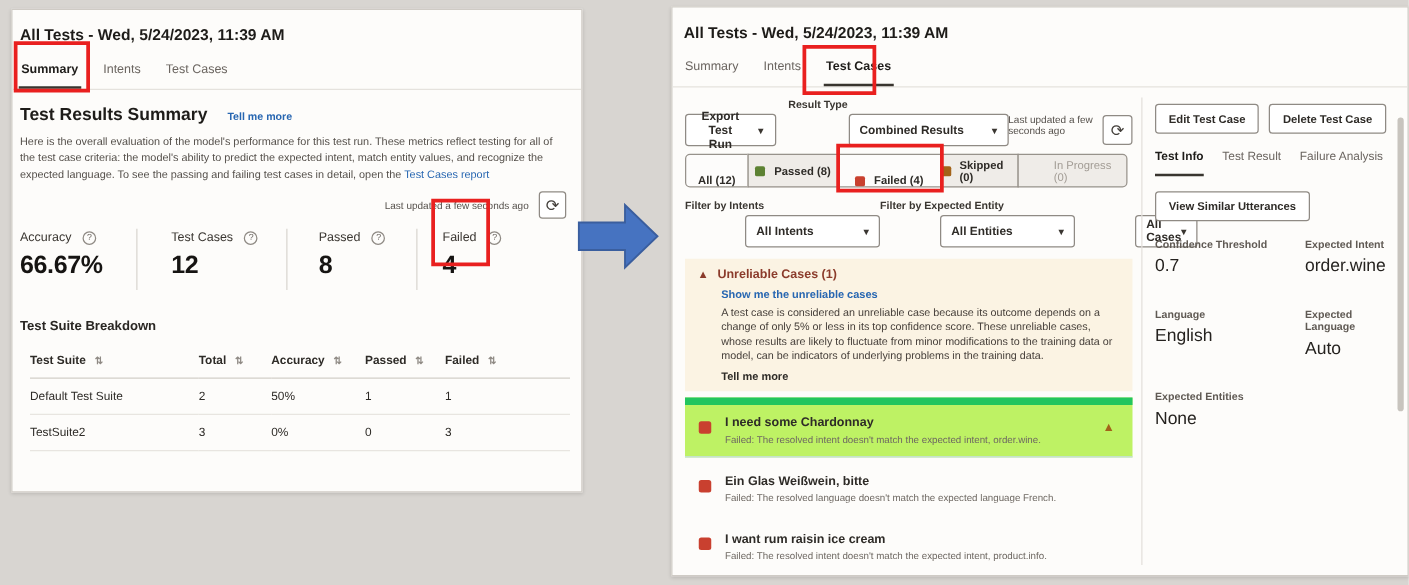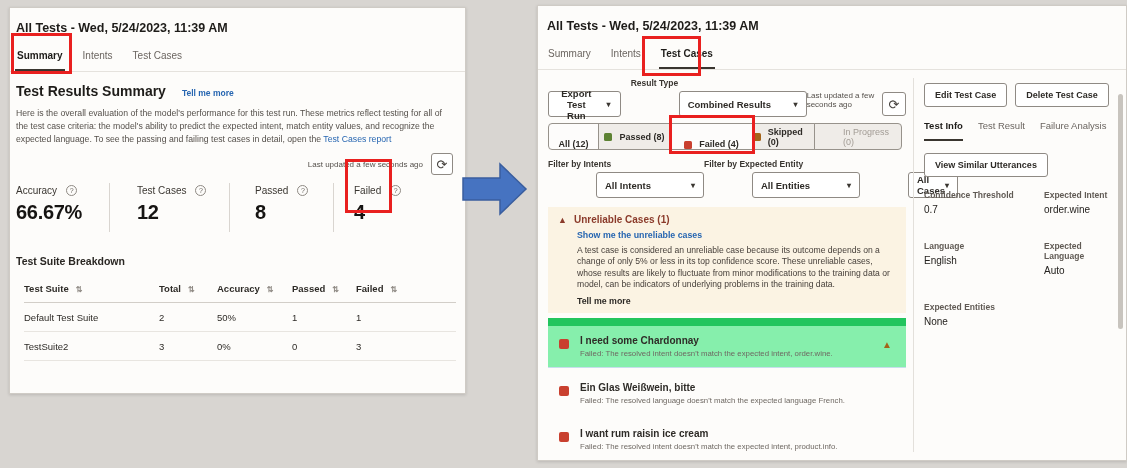--- a/index.html
+++ b/index.html
@@ -96,35 +96,35 @@
   .warn-block { margin-top:9px; background:#FBF3E3; padding:5px 12px 7px 10px; width:358px; }
   .warn-head { display:flex; gap:7px; align-items:baseline; margin-top:2px;
                font-size:10px; font-weight:bold; color:#8B3B2B; }
   .warn-tri { font-size:9px; color:#8B3B2B; }
   .warn-link { display:block; margin:5px 0 0 19px; font-size:8.8px; font-weight:bold; }
   .warn-body { margin:5px 0 0 19px; width:318px; font-size:8.6px; line-height:1.32; color:#47403B; }
   .warn-more { margin:6px 0 0 19px; font-size:8.8px; font-weight:bold; color:#2E2B27; cursor:pointer; }
 
   .case-list { margin-top:4px; }
   .case { display:flex; gap:11px; align-items:flex-start; padding:9px 8px 9px 11px; margin-top:5px; cursor:pointer; }
-  .case.selected { background:#86efac; border-top:8px solid #22c55e; border-bottom:1px solid #C7DEEC; }
+  .case.selected { background:#bef264; border-top:6px solid #22c55e; border-bottom:1px solid #C7DEEC; }
   .case-sq { flex:none; width:10px; height:10px; border-radius:2px; background:#C9402F; margin-top:4px; }
   .case-title { font-size:10px; font-weight:bold; color:#2E2B27; }
   .case-detail { font-size:7.8px; color:#6E6862; margin-top:3px; }
   .case-warn { margin-left:auto; color:#A36319; font-size:10px; margin-top:4px; padding-right:6px; }
 
   .side-buttons { display:flex; gap:8px; }
   .side-btn { height:24px; font-size:9px; padding:0 10px; }
   .side-tabs { display:flex; gap:15px; margin-top:13px; }
   .side-tab { font-size:9.5px; color:#6B6560; padding-bottom:8px; cursor:pointer; }
   .side-tab.active { color:#1E1C19; font-weight:bold; border-bottom:2px solid #39352F; }
   .view-btn { margin-top:12px; height:24px; font-size:9px; padding:0 10px; }
   .fields { margin-top:13px; display:grid; grid-template-columns:120px 1fr; row-gap:26px; }
   .field-label { font-size:8.5px; font-weight:bold; color:#605A54; }
-  .field-value { font-size:10px; color:#25221F; margin-top:4px; }
+  .field-value { font-size:14px; color:#25221F; margin-top:4px; }
 
   
   .hl { position:absolute; border:3px solid #E9201F; z-index:9; pointer-events:none; }
   .hl-summary-tab   { left:11px;  top:33px;  width:61px; height:41px; }
   .hl-failed-metric { left:345px; top:159px; width:47px; height:54px; }
   .hl-testcases-tab { left:642px; top:36px;  width:59px; height:40px; }
   .hl-failed-chip   { left:669px; top:115px; width:86px; height:39px; }
 </style>
 </head>
 <body>

